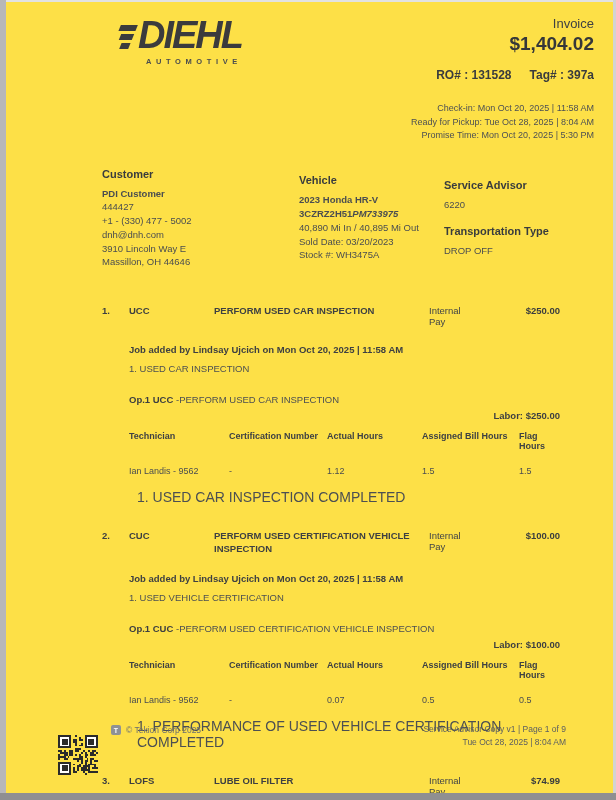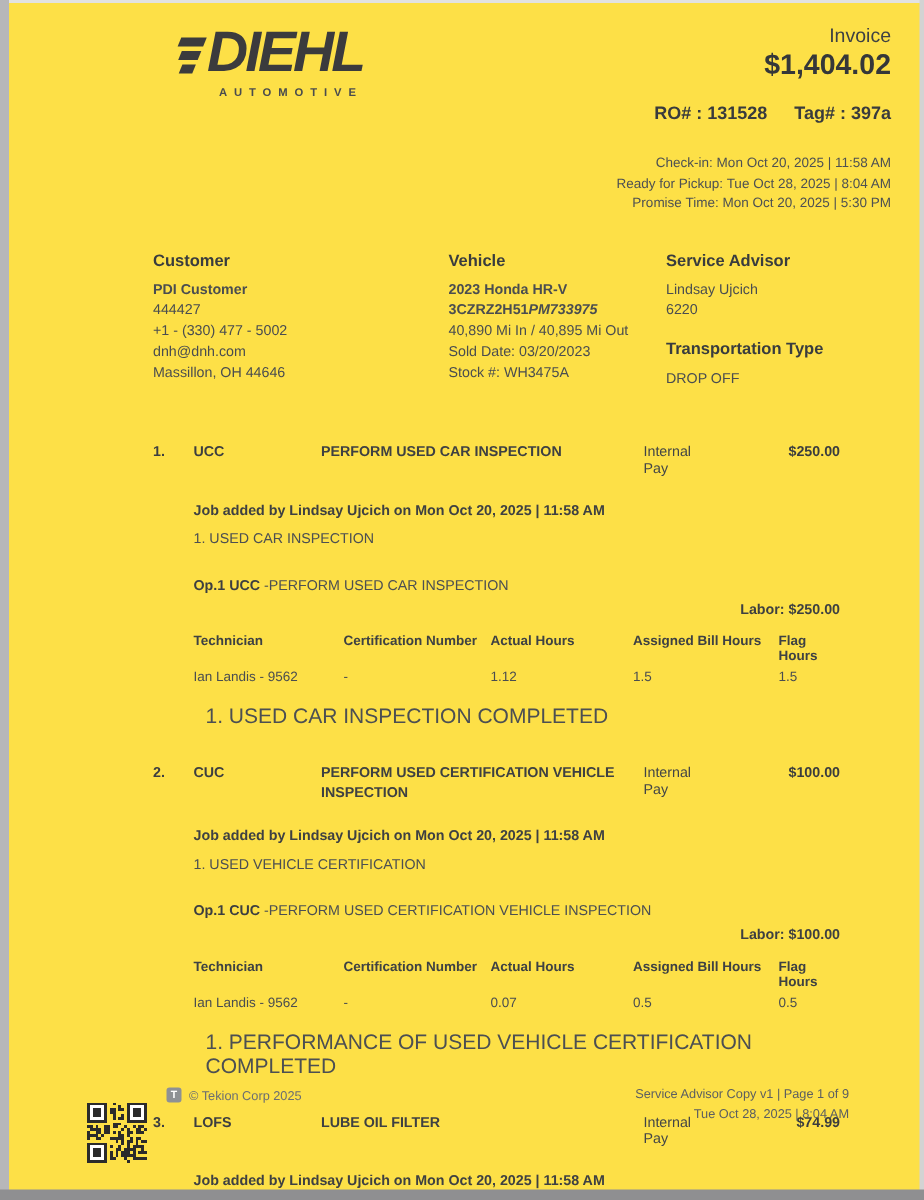--- a/index.html
+++ b/index.html
@@ -28,21 +28,21 @@
 
   .inv-meta { text-align:right; }
   .inv-label { font-size:13px; color:#3e4143; }
   .inv-amount { font-size:19px; font-weight:bold; color:#353739; margin-top:2px; }
   .ro-line { font-size:12px; font-weight:bold; color:#393b3d; margin-top:13px; }
   .ro-line .gap { display:inline-block; width:18px; }
   .meta-line { font-size:9px; color:#4d5053; line-height:1.5; }
   .meta-line.first { margin-top:20px; }
 
   
-  .info { display:flex; padding:25px 56px 0 58px; }
+  .info { display:flex; padding:25px 56px 0 58px;align-items:center; }
   .col-title { font-size:11px; font-weight:bold; color:#393c3e; margin-bottom:7px; }
   .info p { font-size:9.5px; line-height:1.45; color:#4a4d50; }
   .sb { font-weight:bold; color:#414446; }
   .col-customer { width:197px; }
   .col-vehicle  { width:145px; padding-right:8px; }
   .col-advisor  { flex:1; }
   .vin i { font-style:italic; }
   .sub-title { margin-top:13px; }
 
   
@@ -56,21 +56,21 @@
   .jamt  { text-align:right; font-weight:bold; color:#3a3c3e; }
   .job-body { padding-left:27px; }
   .added    { margin-top:17px; font-size:9.5px; font-weight:bold; color:#3e4042; }
   .concern  { margin-top:8px;  font-size:9.5px; color:#4c4f52; }
   .op-line  { margin-top:20px; font-size:9.5px; color:#4c4f52; }
   .op-line b { color:#3c3e40; }
   .labor { margin-top:5px; text-align:right; font-size:9.5px; font-weight:bold; color:#3d3f41; }
   .ttable { margin-top:10px; }
   .trow { display:grid; grid-template-columns:100px 98px 95px 97px 1fr; font-size:9px; }
   .trow.thead { font-weight:bold; color:#3e4143; }
-  .trow.tdata { margin-top:4px; color:#4a4d50; }
+  .trow.tdata { margin-top:15px; color:#4a4d50; }
   .status { margin-top:13px; padding-left:8px; font-size:14px; color:#4c4f52; }
 
   
   .footer { position:absolute; left:58px; right:50px; top:723px; display:flex; align-items:flex-start; z-index:2; }
   .qr-wrap { margin-top:11px; width:40px; height:42px; }
   .qr-wrap svg { width:100%; height:100%; fill:#2b2b2b; shape-rendering:crispEdges; }
   .copy-row { display:flex; align-items:center; gap:5px; margin-left:13px; margin-top:2px; }
   .tekion-icon { width:10px; height:10px; background:#8e9194; border-radius:2px; color:#fff;
                  font-size:7px; font-weight:bold; display:flex; align-items:center; justify-content:center; }
   .copy-text { font-size:8.5px; color:#6b6e71; }
@@ -109,33 +109,33 @@
     </div>
   </div>
 
   <div class="info">
     <div class="col-customer">
       <div class="col-title">Customer</div>
       <p class="sb">PDI Customer</p>
       <p>444427</p>
       <p>+1 - (330) 477 - 5002</p>
       <p>dnh@dnh.com</p>
+      <p>3910 Lincoln Way E</p>
       <p>Massillon, OH 44646</p>
     </div>
     <div class="col-vehicle">
       <div class="col-title">Vehicle</div>
       <p class="sb">2023 Honda HR-V</p>
       <p class="sb vin"><span>3CZRZ2H51</span><i>PM733975</i></p>
       <p>40,890 Mi In / 40,895 Mi Out</p>
       <p>Sold Date: 03/20/2023</p>
       <p>Stock #: WH3475A</p>
     </div>
     <div class="col-advisor">
       <div class="col-title">Service Advisor</div>
-      <p>Lindsay Ujcich</p>
       <p>6220</p>
       <div class="col-title sub-title">Transportation Type</div>
       <p>DROP OFF</p>
     </div>
   </div>
 
   <div class="jobs">
 
     <div class="job">
       <div class="job-row">

